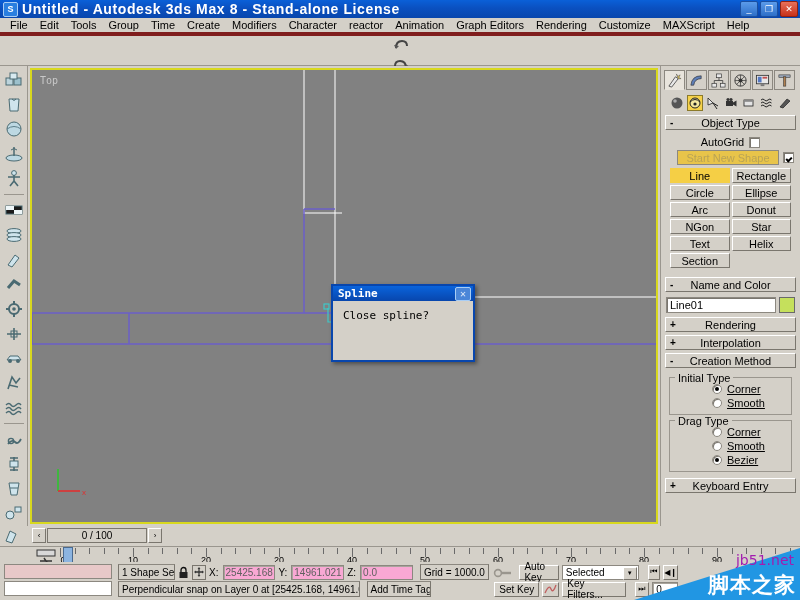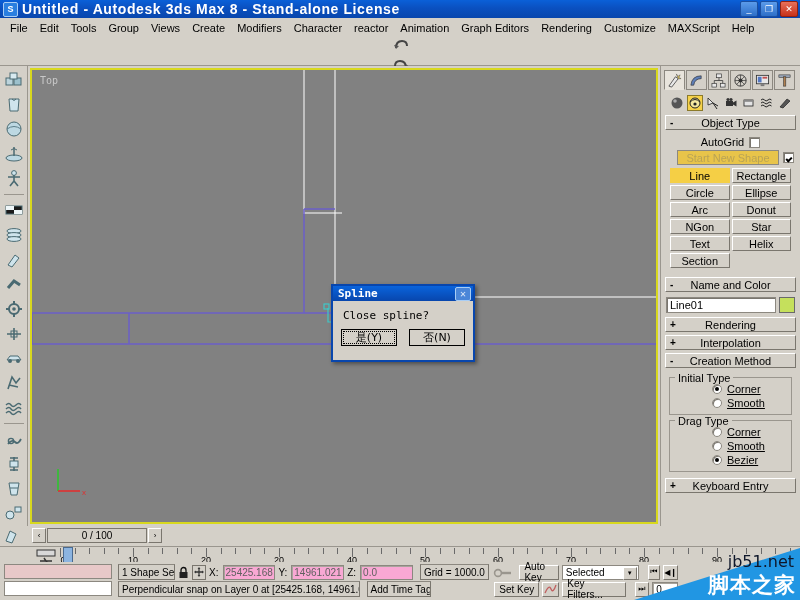--- a/index.html
+++ b/index.html
@@ -33,21 +33,21 @@
     width:16px;height:14px;border:1px solid #1b4fa0;border-radius:2px;
     background:linear-gradient(to bottom,#5b9bea,#2d6fc8);
     display:flex;align-items:center;justify-content:center;
     color:#fff;font-size:9px;line-height:1;
   }
   .tb-btn.close{background:linear-gradient(to bottom,#e8705a,#c6311b);border-color:#8f2112;}
 
   
   .menubar{
     position:absolute;left:0;top:18px;width:800px;height:20px;
-    background:#d4d0c8;border-bottom:1px solid #7f1d1d;
+    background:#d4d0c8;border-bottom:6px solid #7f1d1d;
     display:flex;align-items:center;padding-left:4px;box-sizing:border-box;
   }
   .menuitem{
     font-size:11px;color:#000;padding:1px 6px;white-space:nowrap;cursor:default;
   }
 
   
   .toolbar{
     position:absolute;left:0;top:36px;width:800px;height:30px;
     background:#d4d0c8;border-bottom:1px solid #9a968e;
@@ -292,21 +292,21 @@
     font-family:"DejaVu Sans","Liberation Sans",sans-serif;
   }
   .dlg-btn.def{outline:1px dotted #000;outline-offset:-3px;}
 
   
   .wm{position:absolute;right:0;bottom:0;width:166px;height:52px;overflow:hidden;
       pointer-events:none;}
   .wm-bg{position:absolute;right:0;bottom:0;width:166px;height:52px;
       background:#2196e3;
       clip-path:polygon(100% 0,100% 100%,0 100%);}
-  .wm-t1{position:absolute;right:6px;top:4px;color:#0f172a;font-size:16px;
+  .wm-t1{position:absolute;right:6px;top:4px;color:#a21caf;font-size:14px;
       font-family:"DejaVu Sans","Liberation Sans",sans-serif;}
   .wm-t2{position:absolute;right:4px;bottom:1px;color:#fff;font-size:21px;
       font-weight:bold;letter-spacing:1px;}
 </style>
 </head>
 <body>
 
 <div id="app">
 
   <div class="titlebar">
@@ -317,21 +317,21 @@
       <div class="tb-btn">❐</div>
       <div class="tb-btn close">✕</div>
     </div>
   </div>
 
   <div class="menubar">
     <div class="menuitem">File</div>
     <div class="menuitem">Edit</div>
     <div class="menuitem">Tools</div>
     <div class="menuitem">Group</div>
-    <div class="menuitem">Views</div>
+    <div class="menuitem">Time</div>
     <div class="menuitem">Create</div>
     <div class="menuitem">Modifiers</div>
     <div class="menuitem">Character</div>
     <div class="menuitem">reactor</div>
     <div class="menuitem">Animation</div>
     <div class="menuitem">Graph Editors</div>
     <div class="menuitem">Rendering</div>
     <div class="menuitem">Customize</div>
     <div class="menuitem">MAXScript</div>
     <div class="menuitem">Help</div>
@@ -987,24 +987,20 @@
       <div class="framefield">0</div>
     </div>
   </div>
 
   <div class="dialog">
     <div class="dlg-title">
       <span>Spline</span>
       <span class="dlg-close">✕</span>
     </div>
     <div class="dlg-msg">Close spline?</div>
-    <div class="dlg-btns">
-      <div class="dlg-btn def">是(Y)</div>
-      <div class="dlg-btn">否(N)</div>
-    </div>
   </div>
 
   <div class="wm">
     <div class="wm-bg"></div>
     <div class="wm-t1">jb51.net</div>
     <div class="wm-t2">脚本之家</div>
   </div>
 
 </div>
 

